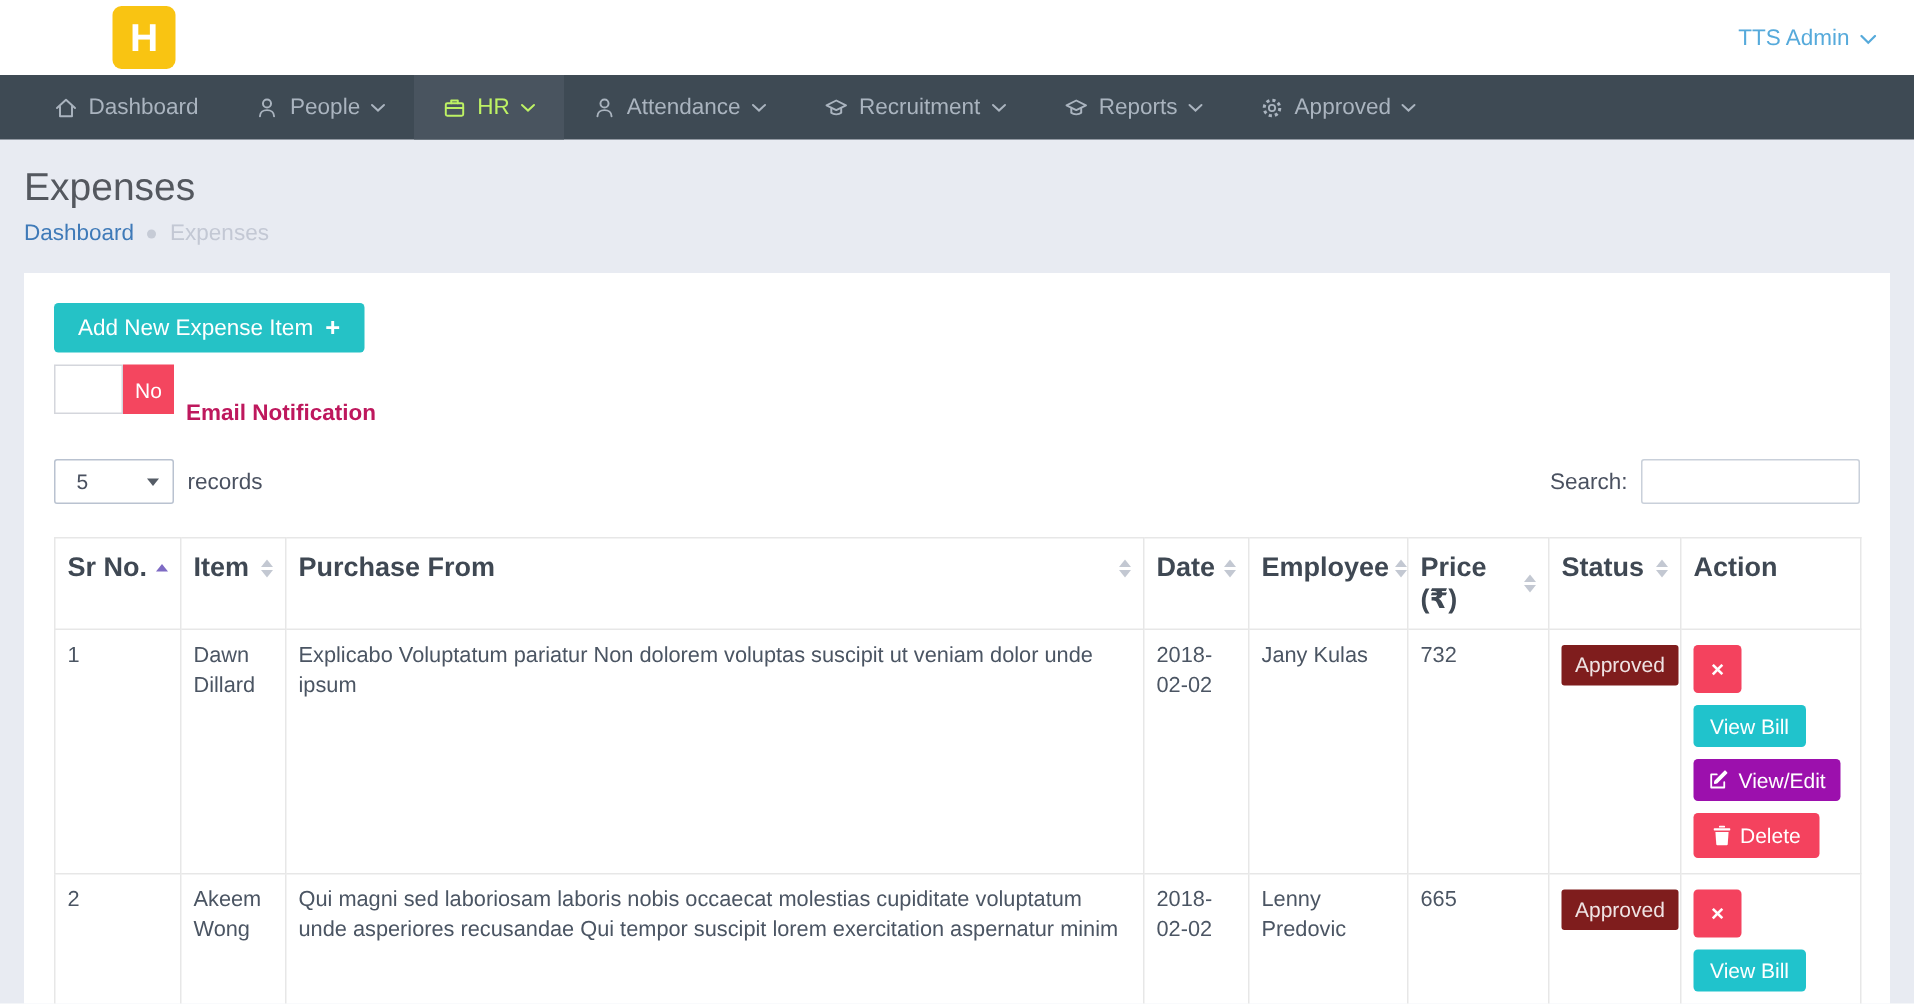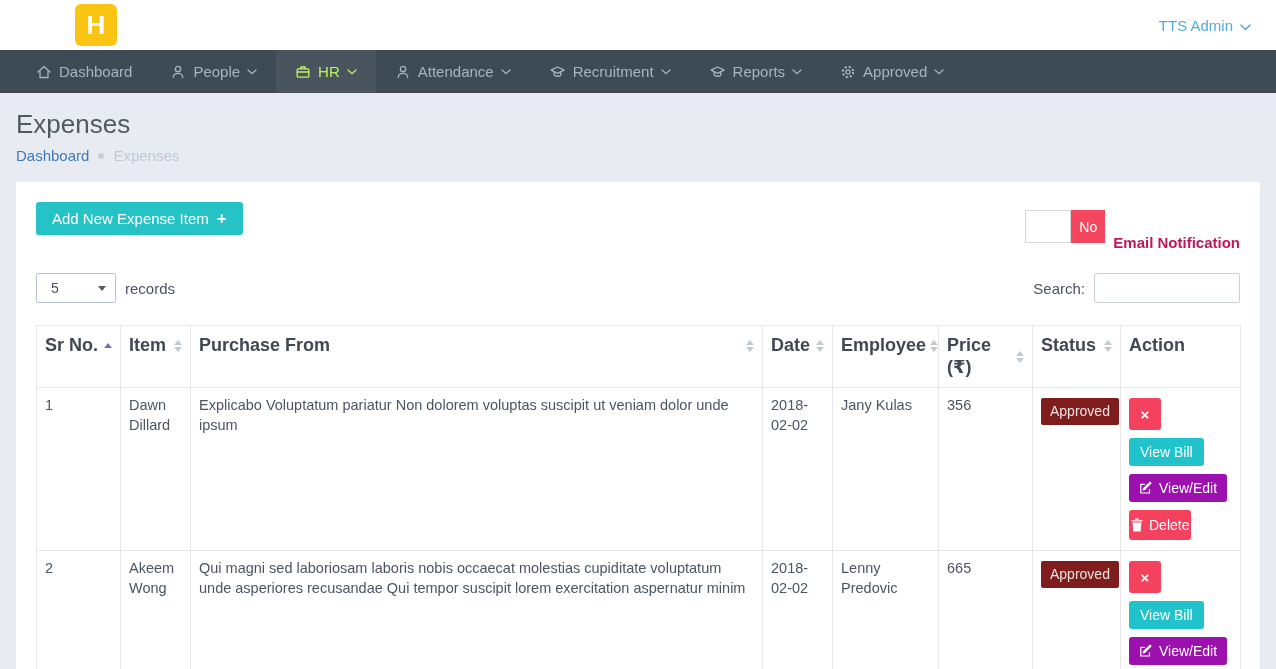--- a/index.html
+++ b/index.html
@@ -48,21 +48,21 @@
   .breadcrumb { margin-top:7px; display:flex; align-items:center; gap:9px; font-size:15px; }
   .breadcrumb a { color:#3f7ab8; text-decoration:none; cursor:pointer; }
   .crumb-dot { width:6px; height:6px; border-radius:50%; background:#c6cbd6; display:inline-block; }
   .crumb-current { color:#c3c8d4; }
 
   
   .card {
     margin:18px 16px 0 16px; background:#ffffff; padding:20px;
     min-height:520px;
   }
-  .card-top { display:flex; align-items:flex-start; justify-content:space-between; }
+  .card-top { display:flex; align-items:flex-start; justify-content:space-between;flex-direction:column; }
   .btn-add {
     background:#25c2c6; color:#ffffff; border:none; border-radius:3px;
     height:33px; padding:0 16px; font-size:15px;
     font-family:inherit; display:flex; align-items:center; gap:8px; cursor:pointer;
   }
   .btn-add .plus { font-weight:700; font-size:17px; line-height:1; }
   .toggle-wrap { display:flex; align-items:center; gap:8px; }
   .toggle { display:flex; height:33px; cursor:pointer; }
   .toggle-off { width:46px; background:#ffffff; border:1px solid #d4d6dc; }
   .toggle-on {
@@ -111,21 +111,21 @@
   }
 
   .action-cell { padding:10px 8px; }
   .action-stack { display:flex; flex-direction:column; align-items:flex-start; gap:8px; }
   .btn { border:none; border-radius:3px; color:#ffffff; font-family:inherit; font-size:14px;
          display:flex; align-items:center; gap:6px; cursor:pointer; }
   .btn-x { width:32px; height:32px; background:#f4425e; justify-content:center;
            font-weight:700; font-size:15px; }
   .btn-viewbill { background:#20c3cc; padding:6px 11px; }
   .btn-viewedit { background:#9c10ad; padding:6px 10px;justify-content:center; }
-  .btn-delete { background:#f4425e; padding:7px 2px; }
+  .btn-delete { background:#f4425e; padding:7px 13px; }
   .btn svg { display:block; }
 </style>
 </head>
 <body>
 
 <header class="topbar">
   <div class="logo">
     <span>H</span>
   </div>
   <div class="user-menu">
@@ -357,21 +357,21 @@
       </tr>
     </thead>
     <tbody>
 
       <tr>
         <td>1</td>
         <td>Dawn Dillard</td>
         <td>Explicabo Voluptatum pariatur Non dolorem voluptas suscipit ut veniam dolor unde ipsum</td>
         <td>2018-02-02</td>
         <td>Jany Kulas</td>
-        <td>356</td>
+        <td>732</td>
         <td><span class="badge">Approved</span></td>
         <td class="action-cell">
           <div class="action-stack">
             <button class="btn btn-x">
                 <span>×</span>
               </button>
             <button class="btn btn-viewbill">
                 <span>View Bill</span>
               </button>
             <button class="btn btn-viewedit">

